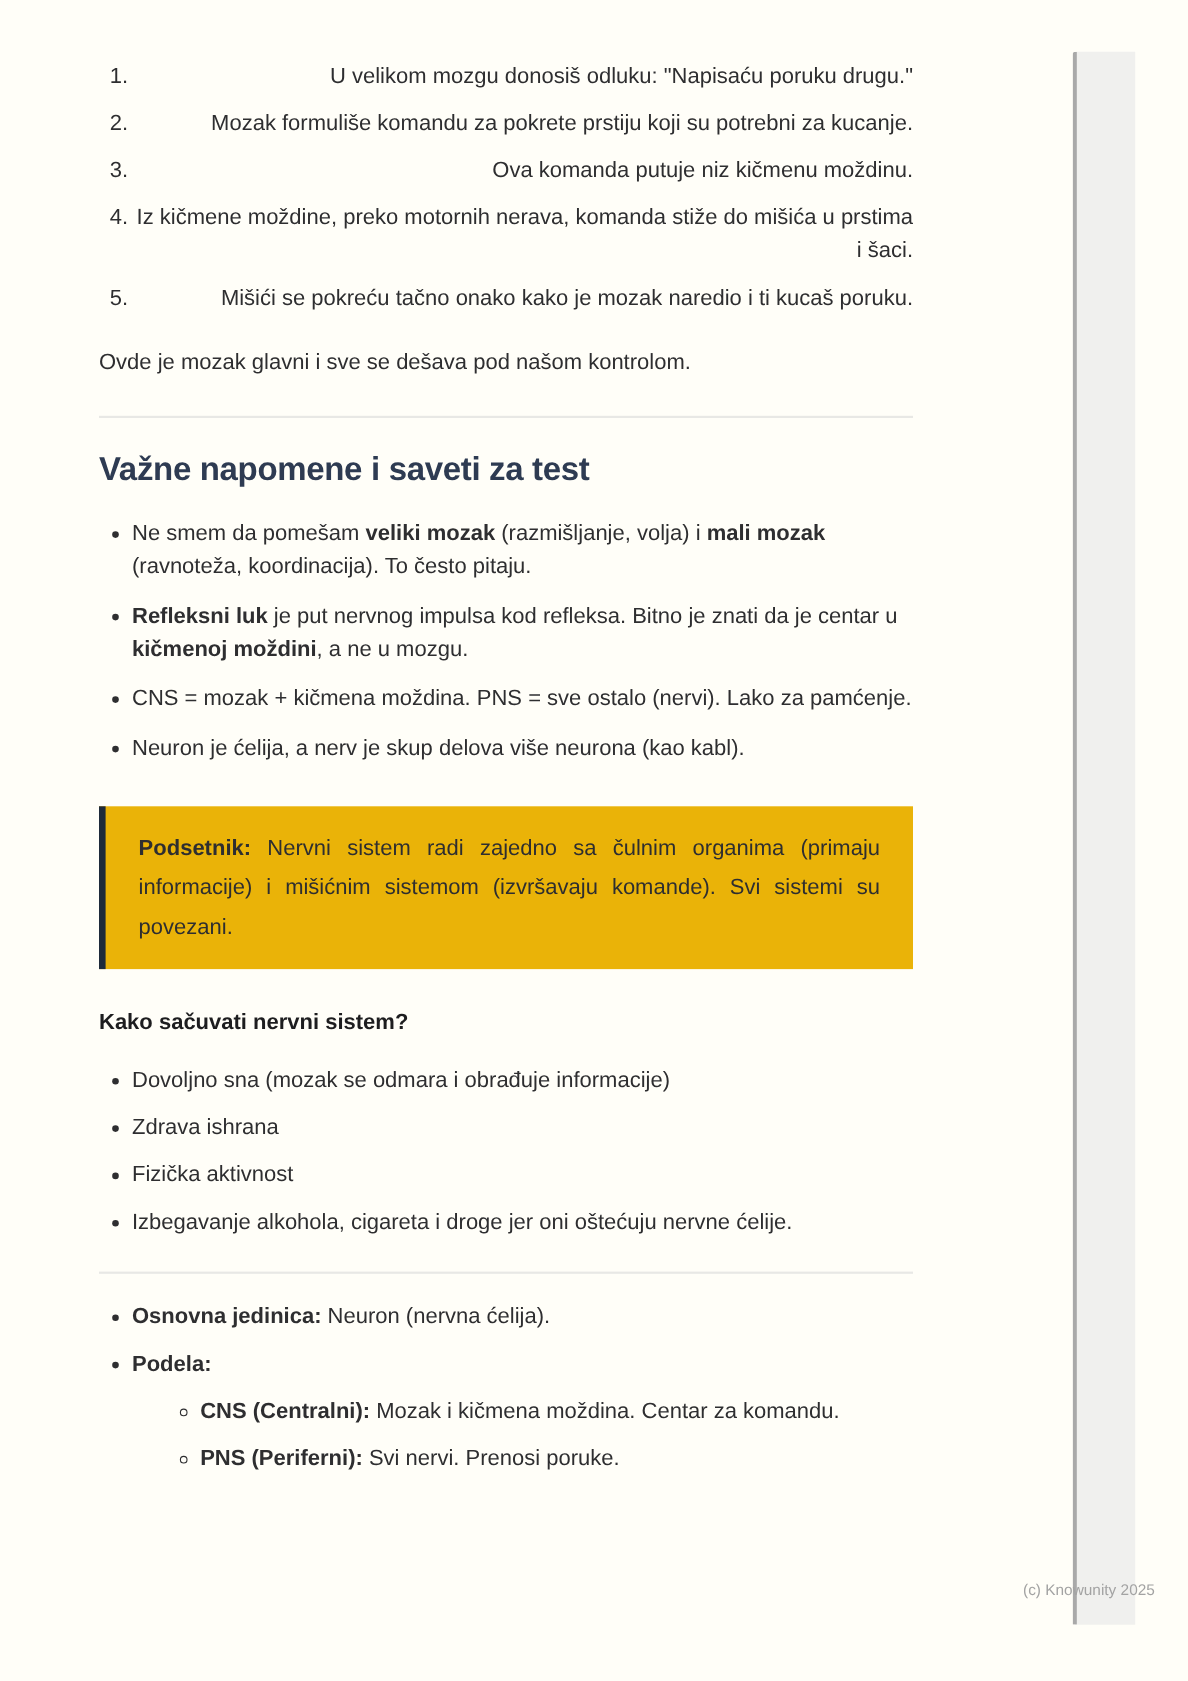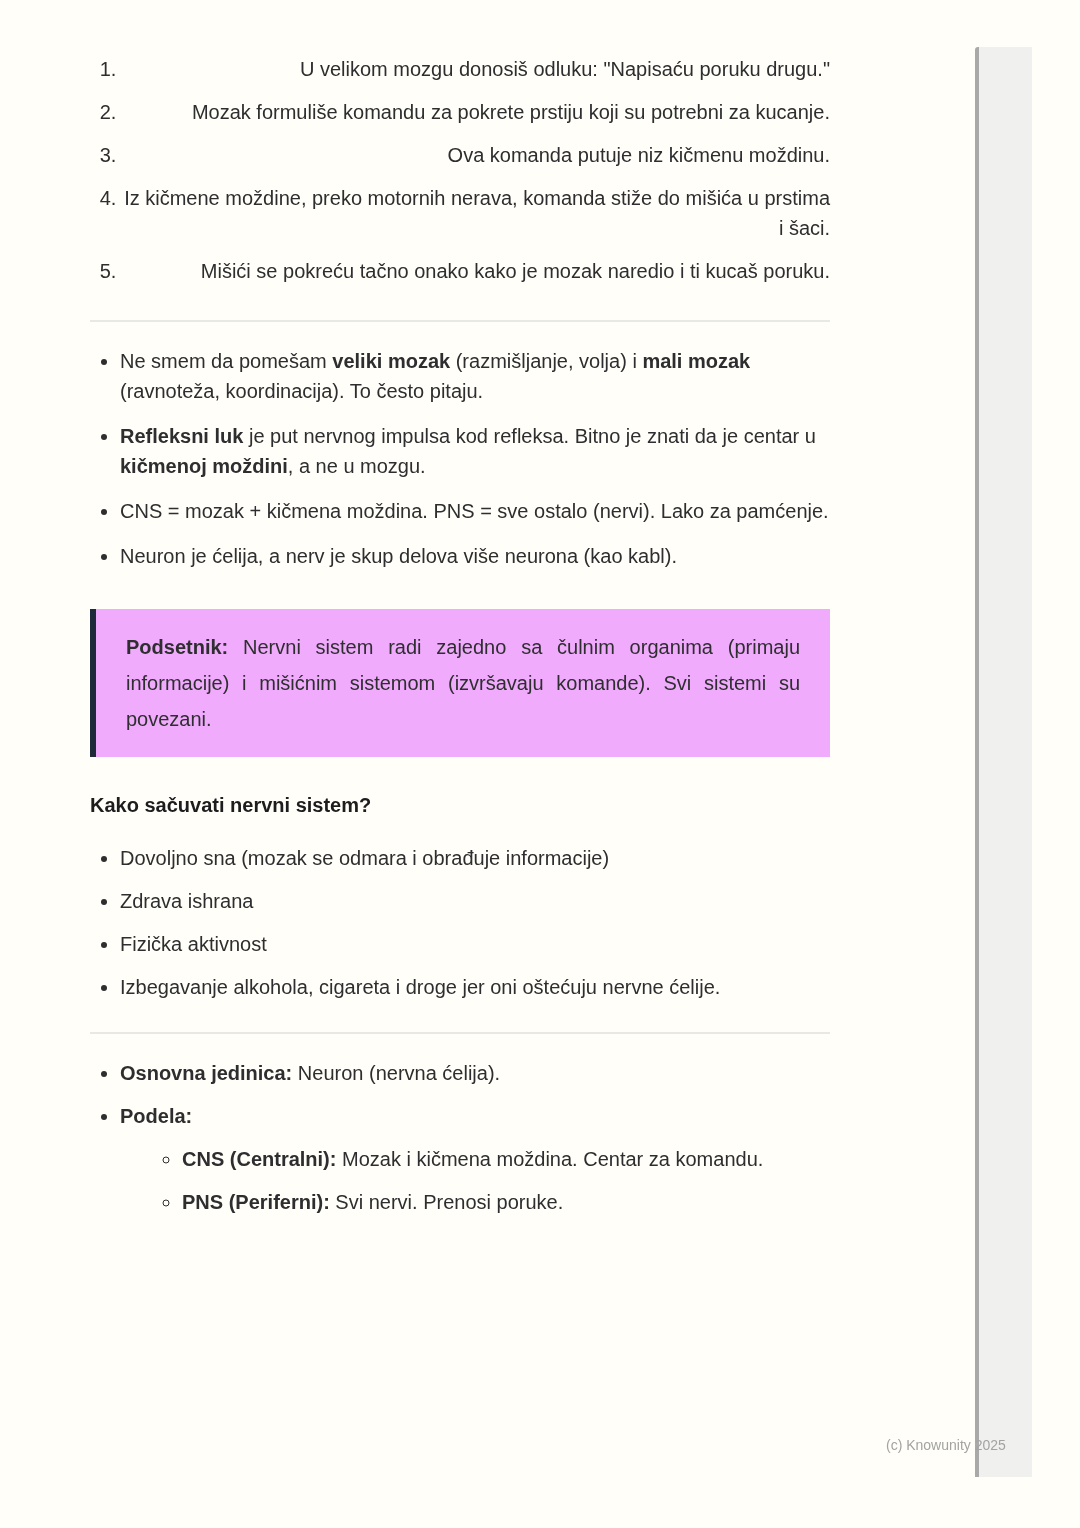--- a/index.html
+++ b/index.html
@@ -34,21 +34,21 @@
     color:#2e3b52;
     letter-spacing:-0.3px;
   }
   h2.section-title.review { margin-top:32px; }
   ul.bullets { list-style:disc; padding-left:30px; margin-top:24px; }
   ul.bullets li { margin-bottom:15px; }
   ul.bullets li:last-child { margin-bottom:0; }
   ul.bullets.tight li { margin-bottom:13px; }
   .callout {
     margin-top:38px;
-    background:#f0abfc;
+    background:#eab308;
     border-left:6px solid #1e2a3a;
     padding:20px 30px;
     line-height:36px;
     text-align:justify;
   }
   h3.subheading {
     margin-top:34px;
     font-size:20px;
     line-height:28px;
     font-weight:700;
@@ -67,44 +67,46 @@
     position:absolute;
     left:975px; top:47px;
     width:57px; height:1430px;
     background:#f0f0ee;
     border-left:4px solid #a9a9a9;
     border-top-left-radius:3px;
     z-index:1;
   }
   .footer-credit {
     position:absolute;
-    left:886px; top:1437px;
+    left:930px; top:1437px;
     font-size:14px;
     line-height:16px;
     color:#a3a3a3;
     z-index:5;
     white-space:nowrap;
   }
 </style>
 </head>
 <body>
 
 <div class="doc">
 
   <ol class="steps">
     <li class="rich"><span>U velikom mozgu donosiš odluku: "Napisaću poruku drugu."</span></li>
     <li class="rich"><span>Mozak formuliše komandu za pokrete prstiju koji su potrebni za kucanje.</span></li>
     <li class="rich"><span>Ova komanda putuje niz kičmenu moždinu.</span></li>
     <li class="rich"><span>Iz kičmene moždine, preko motornih nerava, komanda stiže do mišića u prstima i šaci.</span></li>
     <li class="rich"><span>Mišići se pokreću tačno onako kako je mozak naredio i ti kucaš poruku.</span></li>
   </ol>
 
+  <p class="note">Ovde je mozak glavni i sve se dešava pod našom kontrolom.</p>
 
   <hr class="divider first">
 
+  <h2 class="section-title">Važne napomene i saveti za test</h2>
 
   <ul class="bullets">
     <li class="rich"><span>Ne smem da pomešam </span><span class="bold">veliki mozak</span><span> (razmišljanje, volja) i </span><span class="bold">mali mozak</span><span> (ravnoteža, koordinacija). To često pitaju.</span></li>
     <li class="rich"><span class="bold">Refleksni luk</span><span> je put nervnog impulsa kod refleksa. Bitno je znati da je centar u </span><span class="bold">kičmenoj moždini</span><span>, a ne u mozgu.</span></li>
     <li class="rich"><span>CNS = mozak + kičmena moždina. PNS = sve ostalo (nervi). Lako za pamćenje.</span></li>
     <li class="rich"><span>Neuron je ćelija, a nerv je skup delova više neurona (kao kabl).</span></li>
   </ul>
 
   <div class="callout rich"><span class="bold">Podsetnik:</span><span> Nervni sistem radi zajedno sa čulnim organima (primaju informacije) i mišićnim sistemom (izvršavaju komande). Svi sistemi su povezani.</span></div>
 

